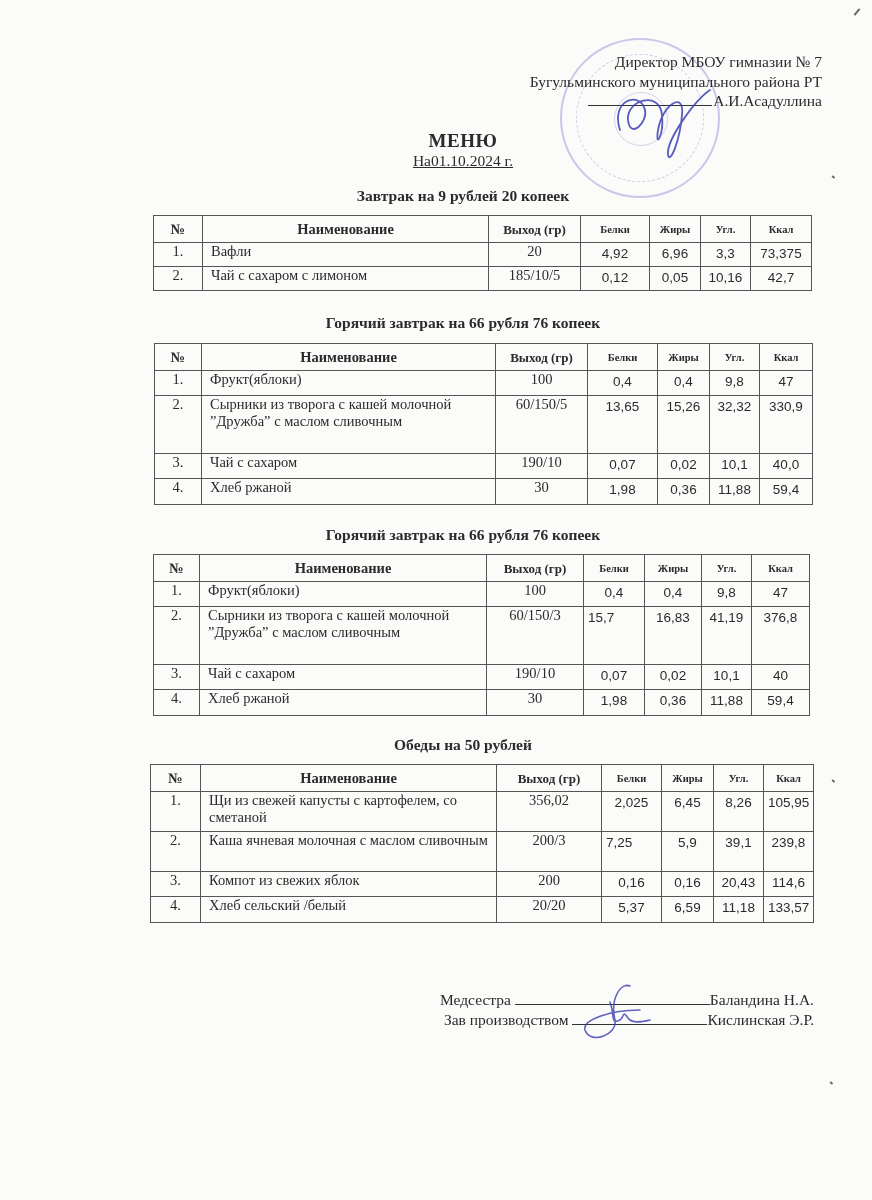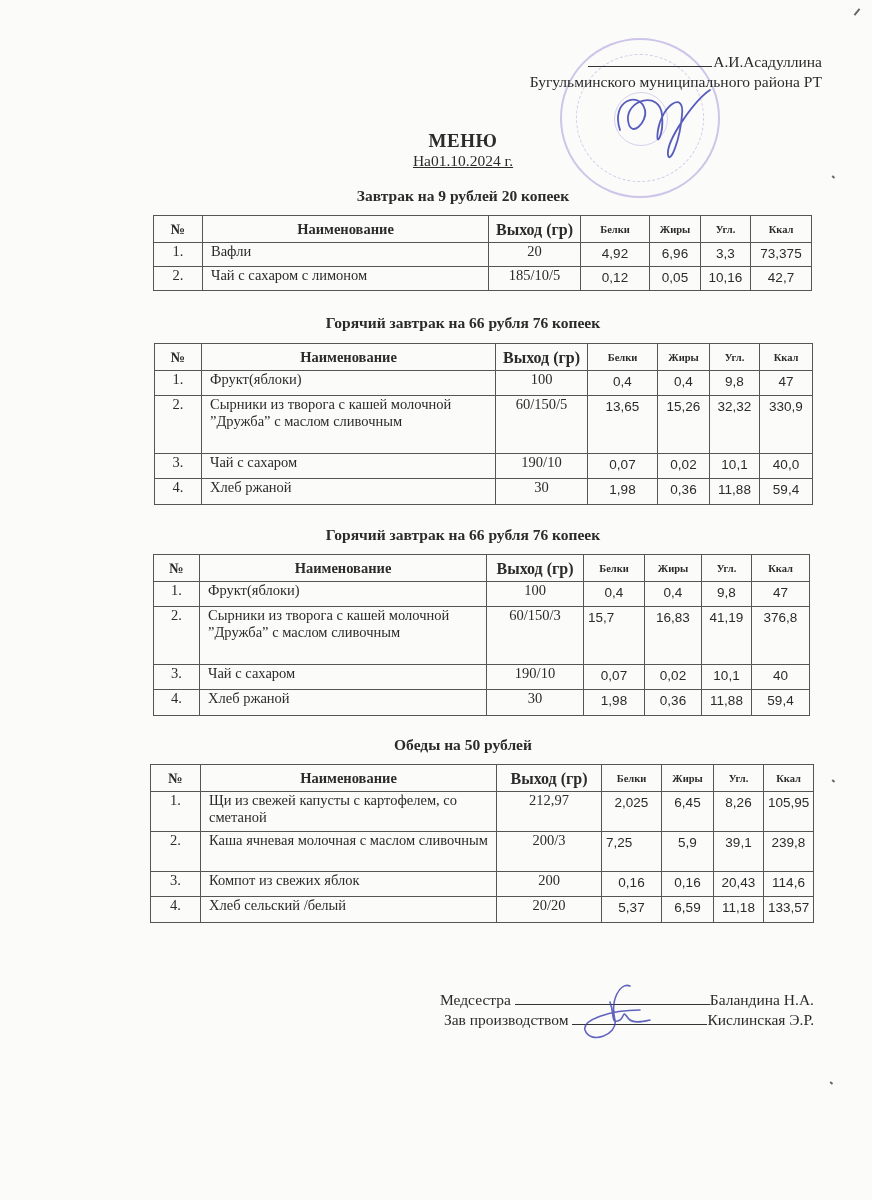--- a/index.html
+++ b/index.html
@@ -42,41 +42,42 @@
     font-size: 14.5px;
   }
   table.menu td, table.menu th {
     border: 1px solid #555; padding: 0 4px; vertical-align: top; line-height: 17px;
     overflow: hidden;
   }
   table.menu th {
     font-weight: bold; height: 26px; vertical-align: middle; text-align: center;
   }
   table.menu th.small { font-size: 10.5px; }
-  table.menu th.mid { font-size: 16px; }
+  table.menu th.mid { font-size: 13px; }
   table.menu td.num { text-align: center; }
   table.menu td.name { text-align: left; padding-left: 8px; }
   table.menu td.yield { text-align: center; }
   table.menu td.nut {
     font-family: "Liberation Sans", "DejaVu Sans", sans-serif; font-size: 13.5px; text-align: center; padding-top: 2px;
   }
   .footer {
     position: absolute; right: 58px; top: 990px; text-align: right; font-size: 15.5px; line-height: 20px;
   }
   .footer .line { display: inline-block; border-bottom: 1px solid #333; height: 14px; vertical-align: baseline; }
   .speck { position: absolute; width: 3px; height: 1.5px; background: #666; transform: rotate(40deg); }
 </style>
 </head>
 <body>
 
 <div class="stamp"></div>
 
 <div class="approve">
+  <div>Директор МБОУ гимназии № 7</div>
+  <div>Бугульминского муниципального района РТ</div>
   <div><span class="sigline"></span><span>А.И.Асадуллина</span></div>
-  <div>Бугульминского муниципального района РТ</div>
 </div>
 
 <svg class="signature" style="left:600px;top:60px" width="120" height="110" viewBox="0 0 120 110">
   <path d="M20 70 C10 40, 40 30, 45 50 C48 62, 30 80, 28 60 C26 40, 60 30, 62 55 C64 75, 55 90, 58 70 C62 45, 85 30, 82 55 C80 80, 70 105, 68 95 C66 80, 95 40, 110 30" fill="none" stroke="#3b3fb0" stroke-width="1.8" stroke-linecap="round" opacity="0.85"></path>
 </svg>
 
 <div class="title">МЕНЮ</div>
 <div class="date">На01.10.2024 г.</div>
 
 <div class="section-title" style="top:187px">Завтрак на 9 рублей 20 копеек</div>
@@ -258,21 +259,21 @@
     <th>Наименование</th>
     <th class="mid">Выход (гр)</th>
     <th class="small">Белки</th>
     <th class="small">Жиры</th>
     <th class="small">Угл.</th>
     <th class="small">Ккал</th>
   </tr>
   <tr style="height:40px">
     <td class="num">1.</td>
     <td class="name">Щи из свежей капусты с картофелем, со сметаной</td>
-    <td class="yield">212,97</td>
+    <td class="yield">356,02</td>
     <td class="nut">2,025</td>
     <td class="nut">6,45</td>
     <td class="nut">8,26</td>
     <td class="nut">105,95</td>
   </tr>
   <tr style="height:40px">
     <td class="num">2.</td>
     <td class="name">Каша ячневая молочная с маслом сливочным</td>
     <td class="yield">200/3</td>
     <td class="nut" style="text-align:left">7,25</td>

